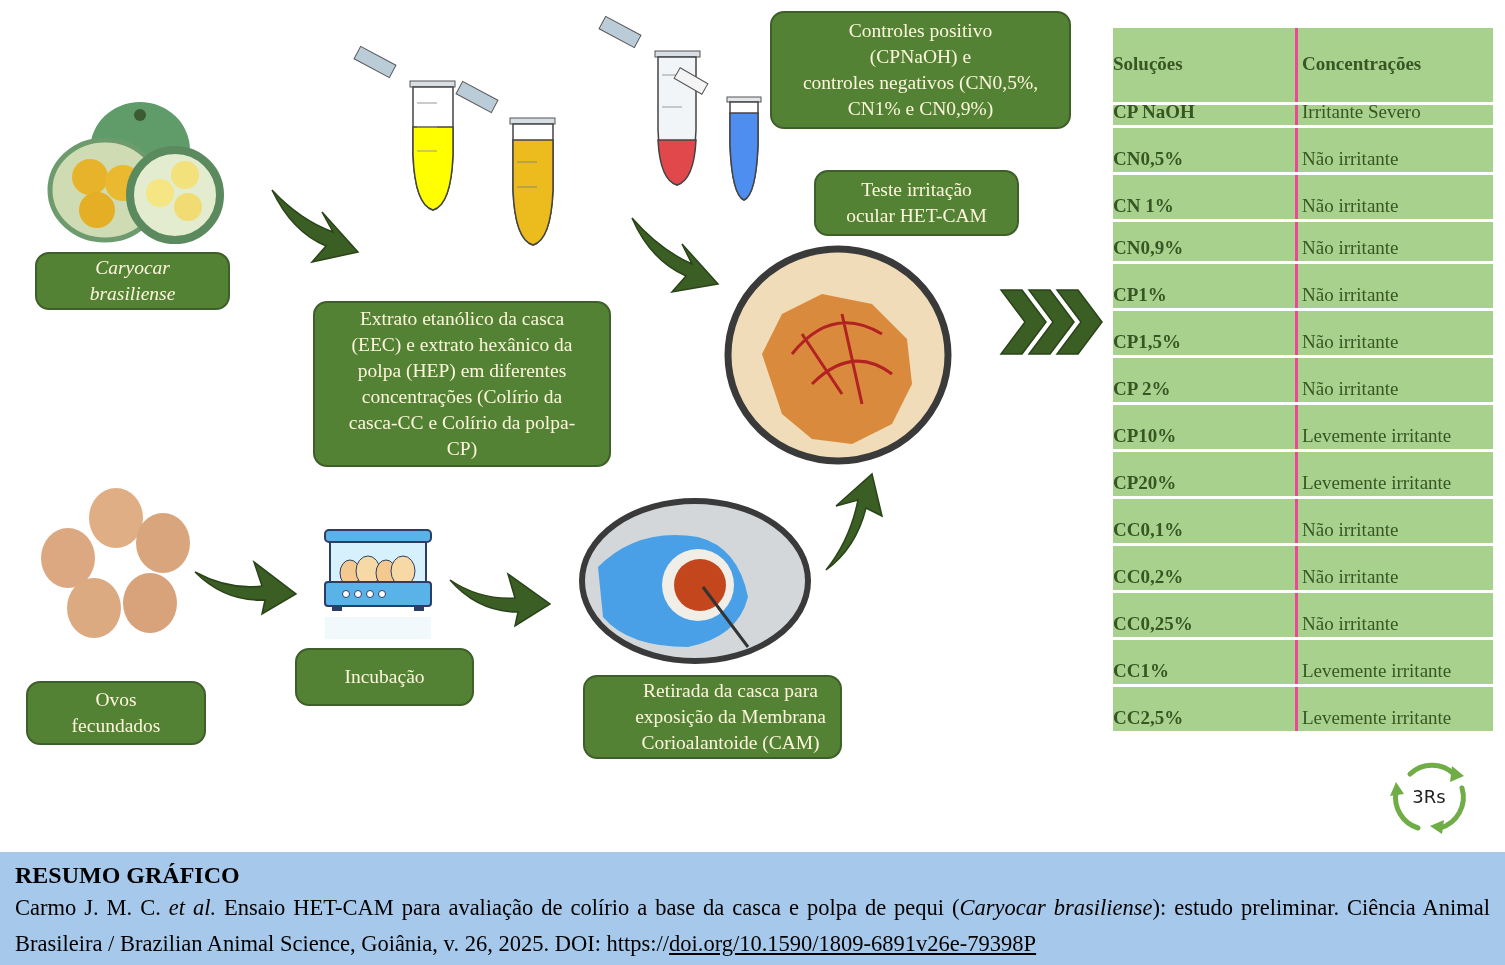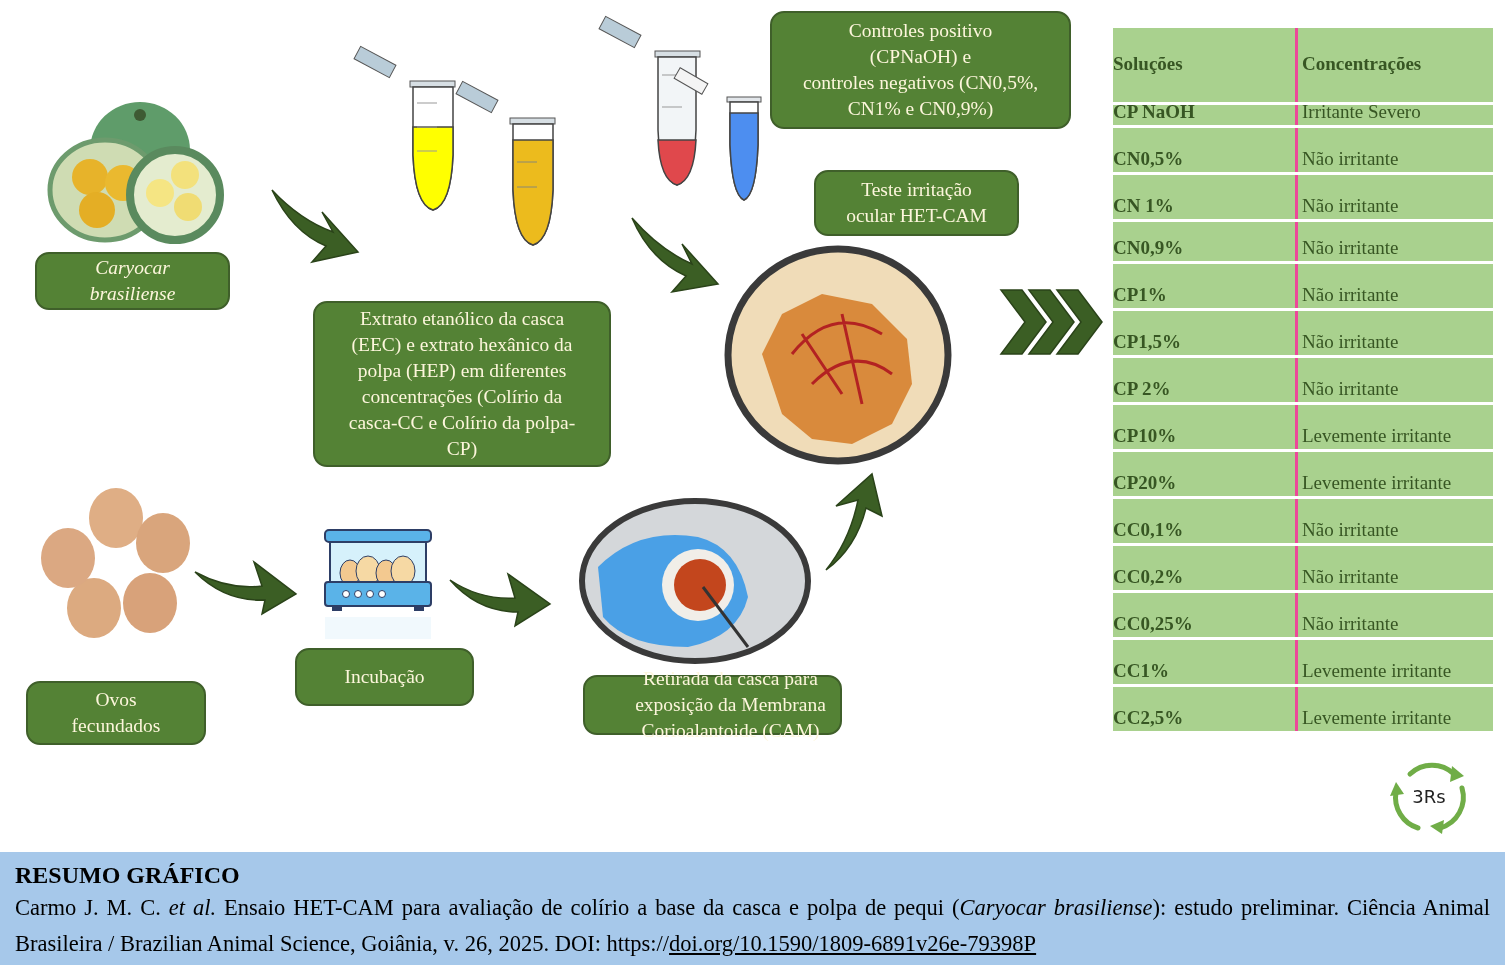--- a/index.html
+++ b/index.html
@@ -163,21 +163,21 @@
   <div>
     <span>Ovos</span>
     <span>fecundados</span>
   </div>
 </div>
 
 <div class="gbox" style="left:295px;top:648px;width:179px;height:58px;">
   <span>Incubação</span>
 </div>
 
-<div class="gbox" style="left:583px;top:675px;width:259px;height:60px;padding-left:36px;">
+<div class="gbox" style="left:583px;top:675px;width:259px;height:84px;padding-left:36px;">
   <div>
     <span>Retirada da casca para</span>
     <span>exposição da Membrana</span>
     <span>Corioalantoide (CAM)</span>
   </div>
 </div>
 
 <div class="tbl">
   <div class="trow head" style="height:77px;">
     <div class="tcell c1">Soluções</div>

